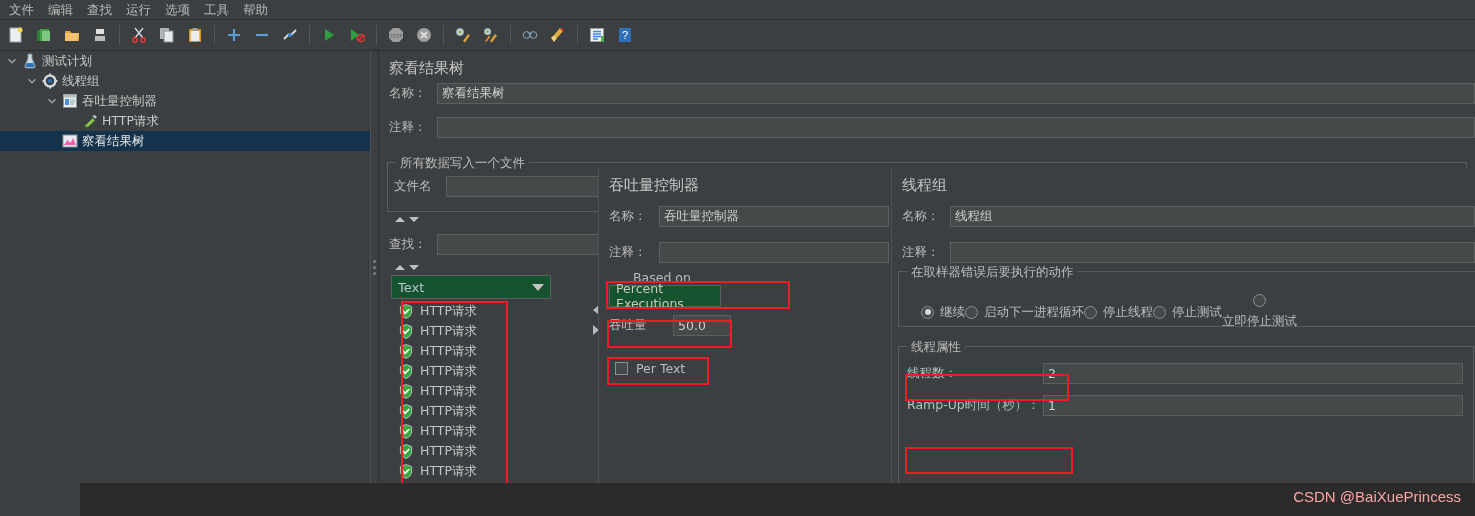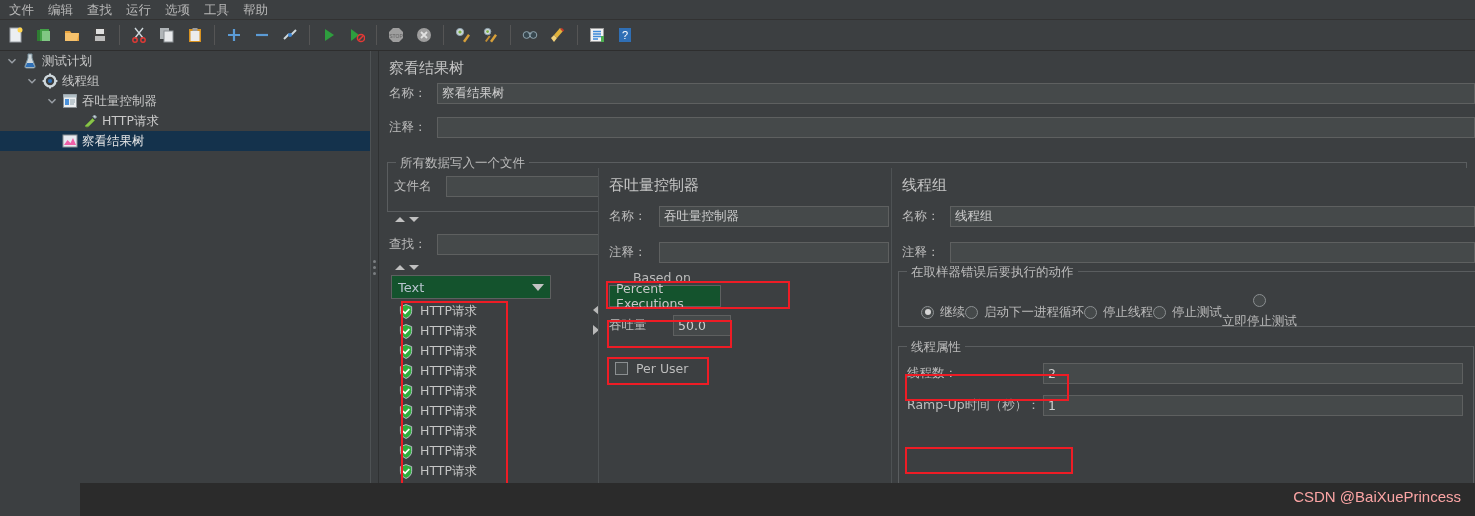--- a/index.html
+++ b/index.html
@@ -506,21 +506,21 @@
         <span class="combo" style="width:112px;height:22px;justify-content:flex-start;color:#c8c8c8;font-size:12.5px;">Percent Executions</span>
       </div>
 
       <div style="position:absolute;left:10px;top:147px;display:flex;align-items:center;">
         <span class="field-label" style="width:64px;">吞吐量</span>
         <span class="textfield" style="width:58px;">50.0</span>
       </div>
 
       <div style="position:absolute;left:16px;top:193px;display:flex;align-items:center;gap:8px;">
         <span class="checkbox"></span>
-        <span class="field-label">Per User</span>
+        <span class="field-label">Per Text</span>
       </div>
     </div>
 
     <div style="position:absolute;left:512px;top:117px;width:584px;height:315px;background:#3c3f41;border-left:1px solid #4e5254;">
       <div class="panel-title">线程组</div>
 
       <div class="field-row" style="margin-top:6px;">
         <span class="field-label" style="width:48px;">名称：</span>
         <span class="textfield" style="width:526px;">线程组</span>
       </div>

